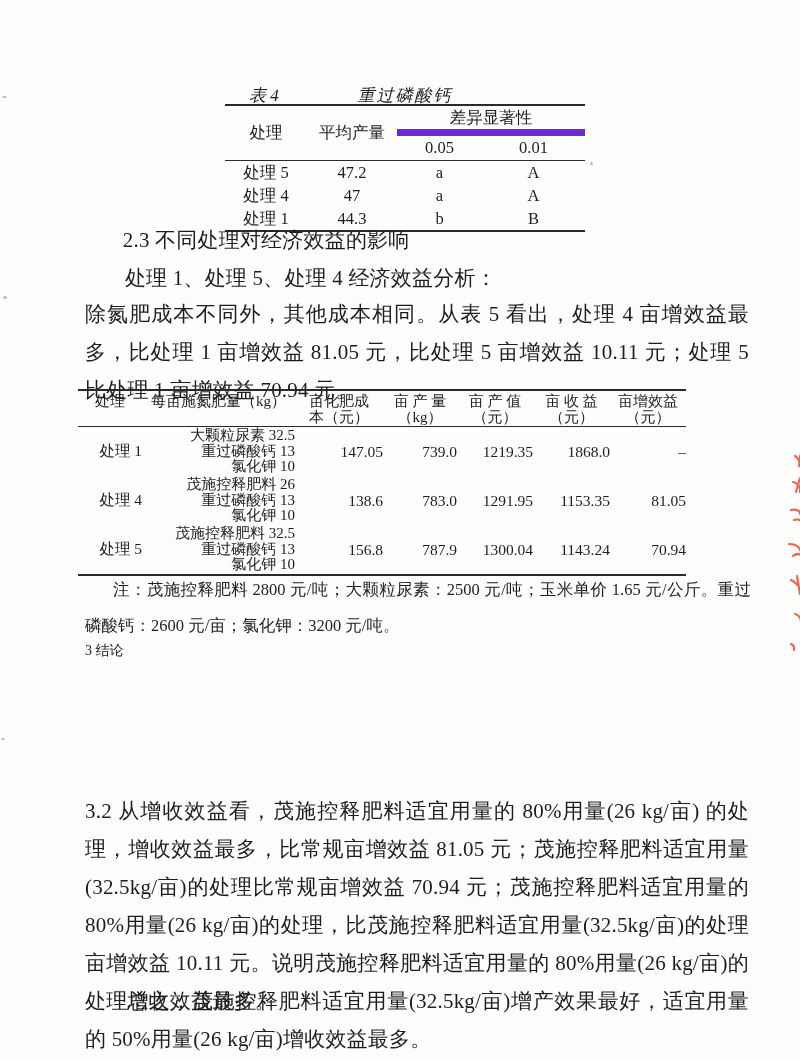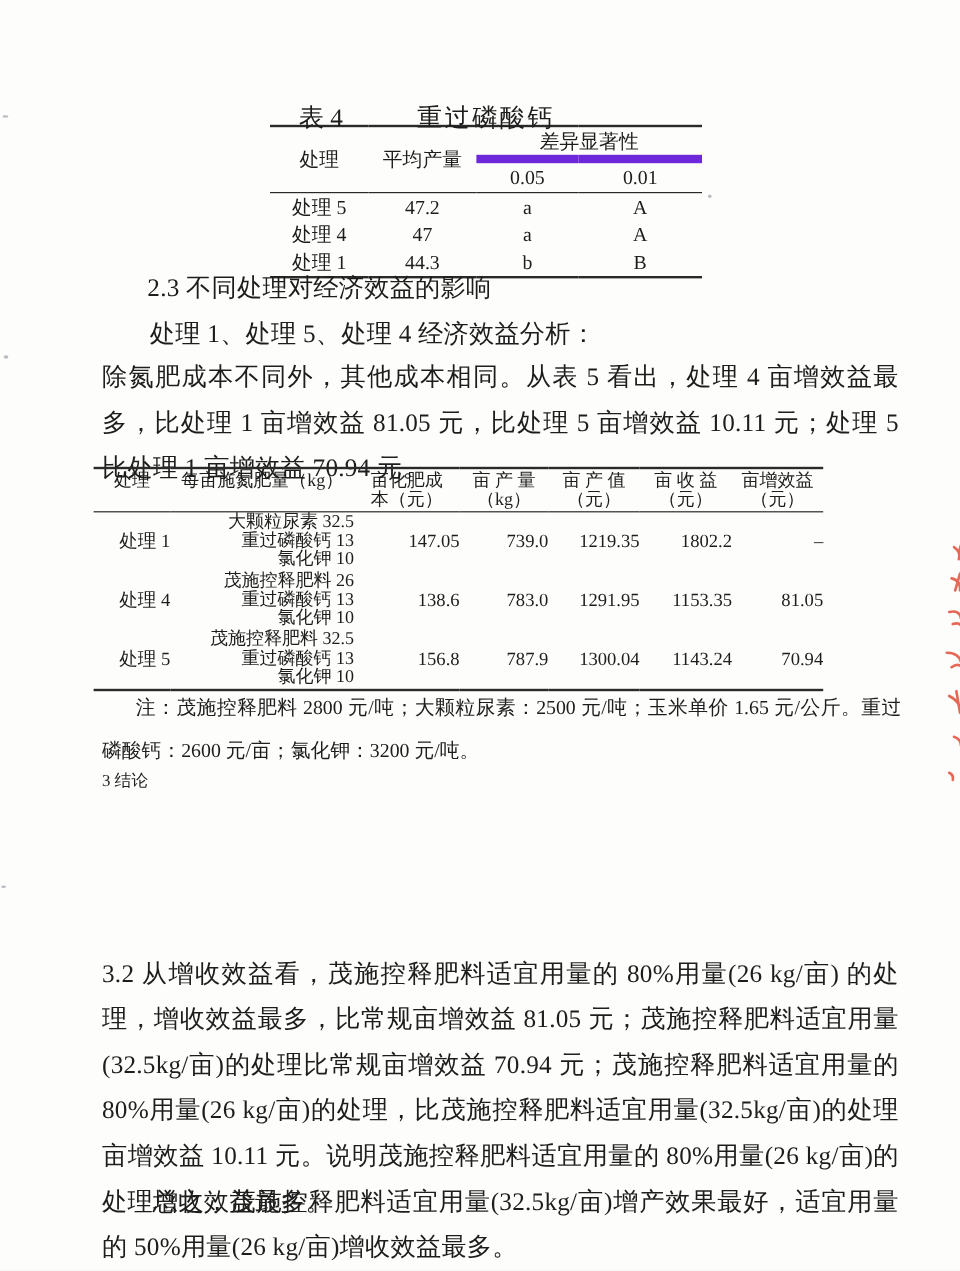--- a/index.html
+++ b/index.html
@@ -18,21 +18,21 @@
   .bodytext{
     left:85px;width:664px;
     font-size:21px;line-height:38px;
     text-align:justify;
     letter-spacing:0.2px;
   }
   .indent2{text-indent:2em;}
 
   
   .t4wrap{left:225px;top:84px;width:360px;}
-  .t4cap{position:relative;height:19px;font-size:21px;}
+  .t4cap{position:relative;height:19px;font-size:17px;font-style:italic;}
   .t4cap-label{position:absolute;left:24px;top:0;}
   .t4cap-title{position:absolute;left:0;right:0;top:0;text-align:center;letter-spacing:2px;}
   table{border-collapse:collapse;table-layout:fixed;}
   .t4{width:360px;margin-top:1px;border-top:2px solid #2a2a2a;border-bottom:2px solid #2a2a2a;font-size:16.5px;}
   .t4 th,.t4 td{font-weight:normal;text-align:center;padding:0;}
   .t4 .h1 th{height:23px;}
   .t4 .h2 th{height:24px;border-bottom:1.5px solid #2a2a2a;}
   .t4 th[rowspan]{border-bottom:1.5px solid #2a2a2a;}
   .t4 .sig{border-bottom:7px solid #6d28d9;}
   .t4 td{height:23px;}
@@ -151,21 +151,21 @@
       <tr>
         <td>处理 1</td>
         <td class="fert">
           <div>大颗粒尿素 32.5</div>
           <div>重过磷酸钙 13</div>
           <div>氯化钾 10</div>
         </td>
         <td>147.05</td>
         <td>739.0</td>
         <td>1219.35</td>
-        <td>1802.2</td>
+        <td>1868.0</td>
         <td>–</td>
       </tr>
       <tr>
         <td>处理 4</td>
         <td class="fert">
           <div>茂施控释肥料 26</div>
           <div>重过磷酸钙 13</div>
           <div>氯化钾 10</div>
         </td>
         <td>138.6</td>

